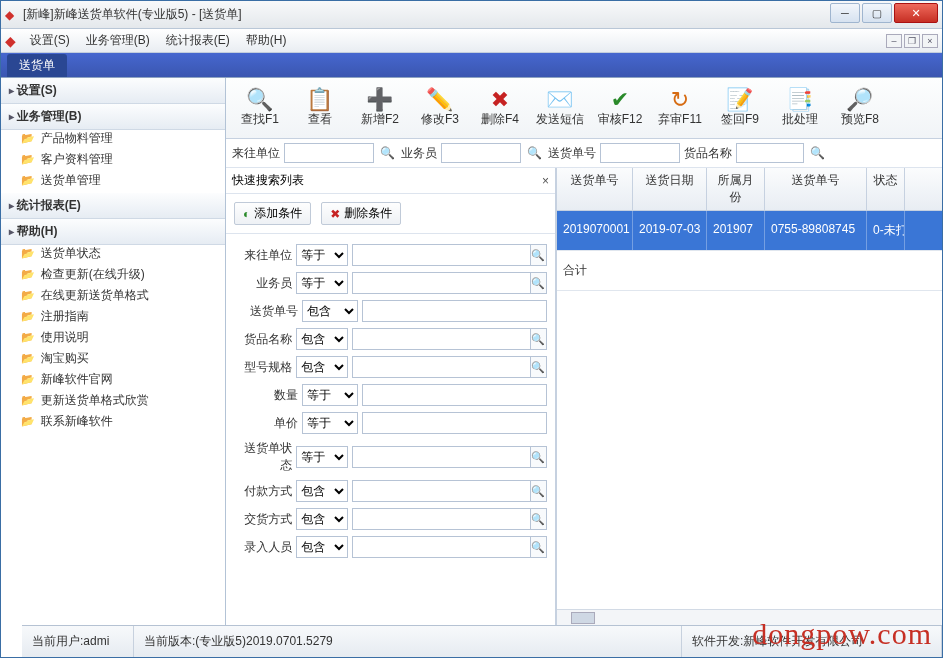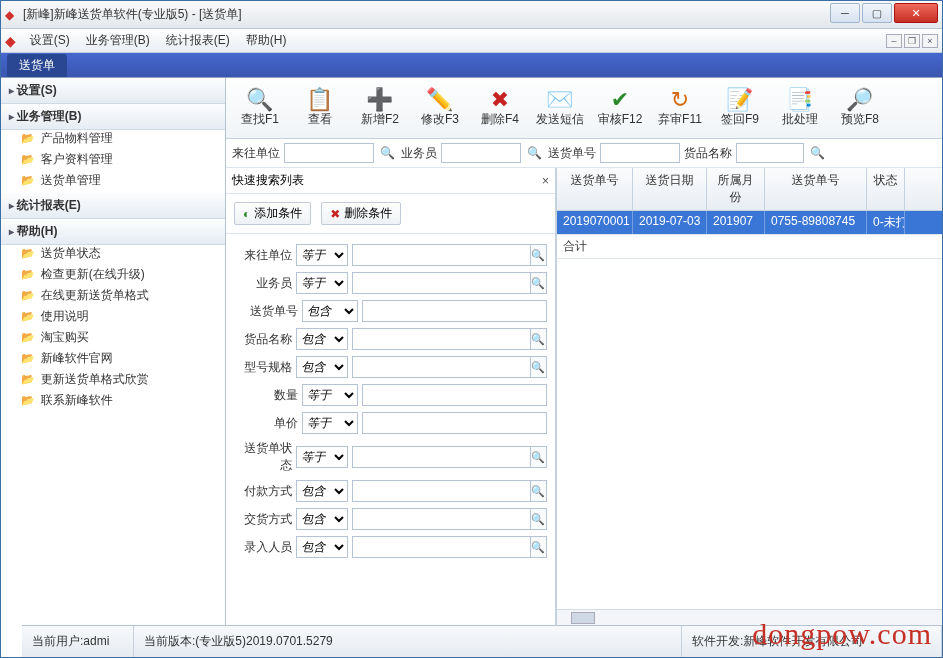--- a/index.html
+++ b/index.html
@@ -35,29 +35,29 @@
   .sicon { color:#888; font-size:12px; margin:0 2px;}
   .midrow { flex:1; display:flex; overflow:hidden;}
   .qpanel { width:330px; border-right:1px solid #c6d1e0; display:flex; flex-direction:column;}
   .qhead { padding:4px 6px; display:flex; align-items:center; justify-content:space-between; border-bottom:1px solid #dde4ee;}
   .qhead span.close { cursor:default; color:#555;}
   .qbtns { padding:8px; display:flex; gap:10px; border-bottom:1px solid #dde4ee;}
   .chip { border:1px solid #c0cad8; background:linear-gradient(#fefefe,#eef1f5); padding:2px 8px; border-radius:2px; display:flex; align-items:center; gap:4px; cursor:default;}
   .qform { flex:1; overflow:auto; padding:10px 8px;}
   .qline { display:flex; align-items:center; margin-bottom:6px;}
   .qline label { width:68px; text-align:right; color:#333; padding-right:4px;}
-  .qsel { width:56px; height:22px; border:1px solid #b6c3d5; font-size:12px; background:#fff;font-style:italic;}
+  .qsel { width:56px; height:22px; border:1px solid #b6c3d5; font-size:12px; background:#fff;}
   .qin { flex:1; height:22px; border:1px solid #b6c3d5; margin-left:4px; }
   .qsrch { width:18px; height:22px; border:1px solid #b6c3d5; border-left:none; background:#f8fafc; display:flex; align-items:center; justify-content:center; font-size:11px; color:#888;}
   .grid { flex:1; display:flex; flex-direction:column; overflow:hidden; border-left:1px solid #c6d1e0;}
   .gh { display:flex; background:linear-gradient(#fbfcfd,#e8edf3); border-bottom:1px solid #c6d1e0;}
   .ghc { padding:4px 6px; border-right:1px solid #c6d1e0; text-align:center; color:#333; font-size:12px;}
   .grow { display:flex; border-bottom:1px solid #e0e6ee;}
   .grow.sel { background:#3a76d6; color:#fff;}
-  .gc { padding:3px 6px; border-right:1px solid rgba(255,255,255,.3); font-size:12px; overflow:hidden; white-space:nowrap;}
+  .gc { padding:11px 6px; border-right:1px solid rgba(255,255,255,.3); font-size:12px; overflow:hidden; white-space:nowrap;}
   .gsum .gc { color:#333;}
   .gscroll { height:16px; background:#f3f5f8; border-top:1px solid #d2dae5; position:relative;}
   .gscroll .thumb{ position:absolute; left:14px; top:2px; width:24px; height:12px; background:#cfd8e4; border:1px solid #aab;}
   .status { height:32px; border-top:1px solid #b5c2d3; background:linear-gradient(#f7f9fb,#e6ebf1); display:flex; align-items:center; font-size:12px; color:#333;margin-left:21px;}
   .status .cell { padding:2px 10px; border-right:1px solid #c7d1de; height:100%; display:flex; align-items:center;}
   .watermark { position:absolute; right:10px; bottom:6px; font-family:Georgia,serif; font-size:30px; color:#c62f24; letter-spacing:1px; pointer-events:none;}
   .c1{width:76px}.c2{width:74px}.c3{width:58px}.c4{width:102px}.c5{width:38px}
 </style>
 </head>
 <body>
@@ -95,20 +95,21 @@
       <div class="navhead">设置(S)</div>
       <div class="navhead">业务管理(B)</div>
       <div class="navitem">产品物料管理</div>
       <div class="navitem">客户资料管理</div>
       <div class="navitem">送货单管理</div>
       <div class="navhead">统计报表(E)</div>
       <div class="navhead">帮助(H)</div>
       <div class="navitem">送货单状态</div>
       <div class="navitem">检查更新(在线升级)</div>
       <div class="navitem">在线更新送货单格式</div>
+      <div class="navitem">注册指南</div>
       <div class="navitem">使用说明</div>
       <div class="navitem">淘宝购买</div>
       <div class="navitem">新峰软件官网</div>
       <div class="navitem">更新送货单格式欣赏</div>
       <div class="navitem">联系新峰软件</div>
     </div>
 
     <div class="main">
       <div class="toolbar" id="toolbar">
           <div class="tbtn">

